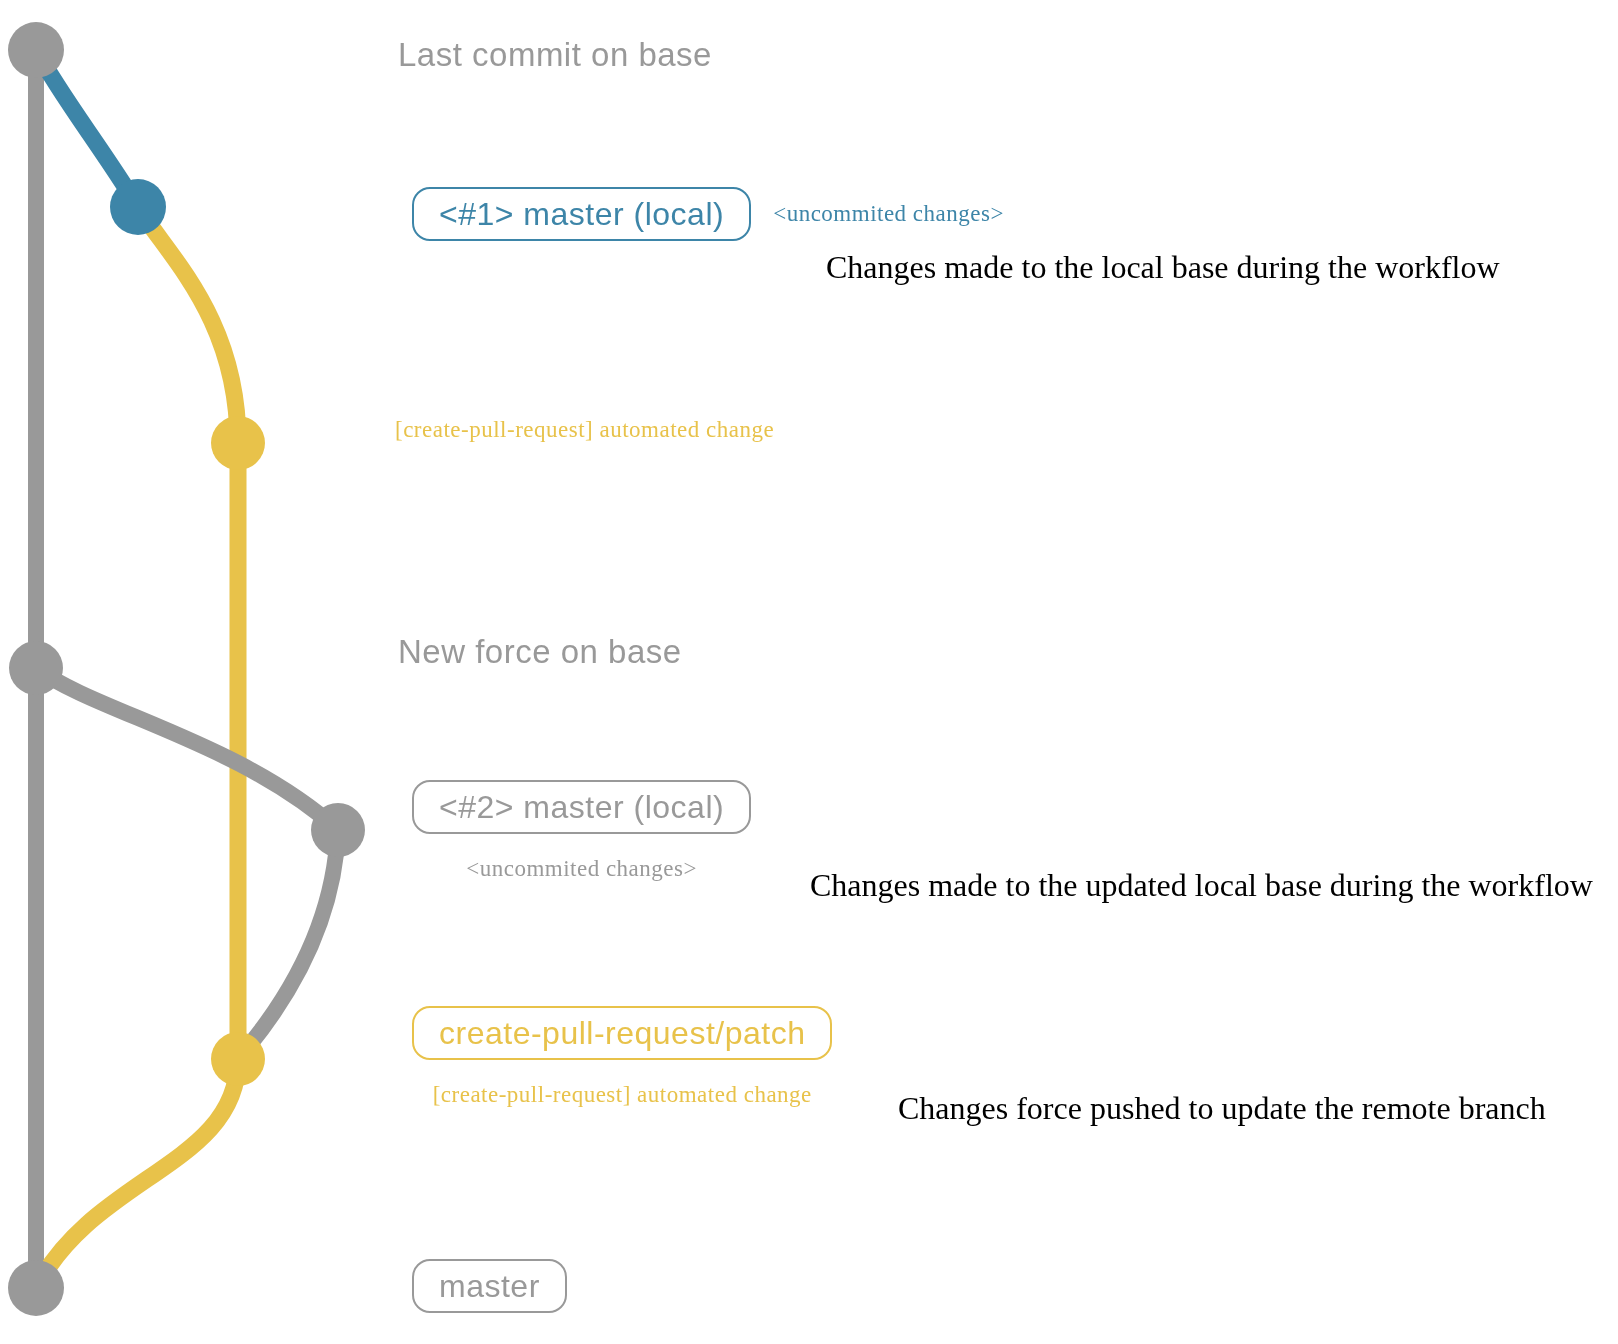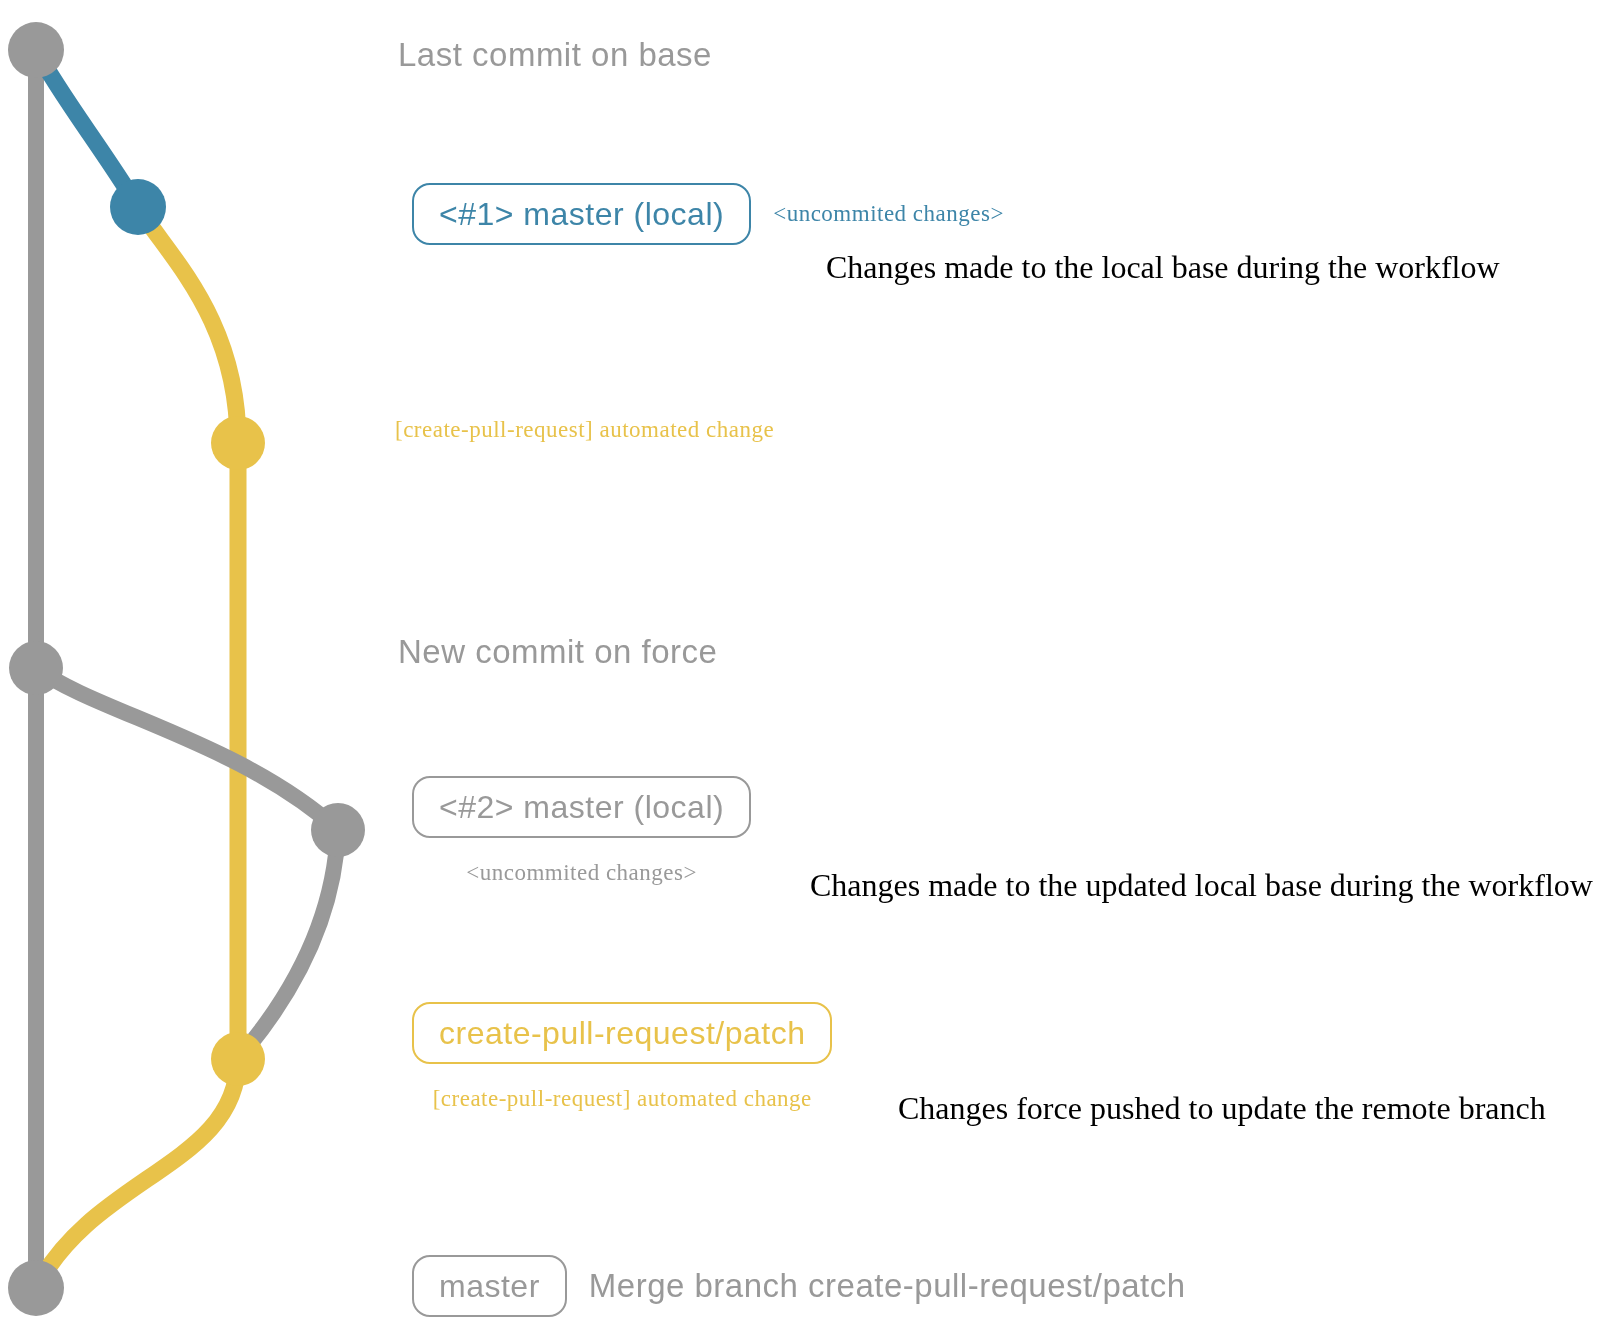--- a/index.html
+++ b/index.html
@@ -44,21 +44,21 @@
   .tag-gray   { color: #999999; }
   .serif-note {
     font-family: "Liberation Serif", serif;
     font-size: 32px;
     color: #000000;
   }
   .badge {
     display: inline-flex;
     align-items: center;
     justify-content: center;
-    height: 62px;
+    height: 54px;
     padding: 0 25px;
     border: 2.5px solid;
     border-radius: 18px;
     box-sizing: border-box;
     font-family: "Liberation Sans", sans-serif;
     font-size: 32px;
     letter-spacing: 0.5px;
     background: #ffffff;
   }
   .badge-blue   { border-color: #3d85a8; color: #3d85a8; }
@@ -99,32 +99,31 @@
   <div class="abs sans-gray" style="left:398px; top:55px;">Last commit on base</div>
 
   <div class="abs row-flex" style="left:412px; top:214px;">
     <span class="badge badge-blue">&lt;#1&gt; master (local)</span>
     <span class="tag tag-blue">&lt;uncommited changes&gt;</span>
   </div>
   <div class="abs serif-note" style="left:826px; top:267px;">Changes made to the local base during the workflow</div>
 
   <div class="abs tag tag-yellow" style="left:395px; top:430px;">[create-pull-request] automated change</div>
 
-  <div class="abs sans-gray" style="left:398px; top:652px;">New commit on force</div>
+  <div class="abs sans-gray" style="left:398px; top:652px;">New force on base</div>
 
   <div class="abs row-flex" style="left:412px; top:831px;flex-direction:column;">
     <span class="badge badge-gray">&lt;#2&gt; master (local)</span>
     <span class="tag tag-gray">&lt;uncommited changes&gt;</span>
   </div>
   <div class="abs serif-note" style="left:810px; top:885px;">Changes made to the updated local base during the workflow</div>
 
   <div class="abs row-flex" style="left:412px; top:1057px;flex-direction:column;">
     <span class="badge badge-yellow">create-pull-request/patch</span>
     <span class="tag tag-yellow">[create-pull-request] automated change</span>
   </div>
   <div class="abs serif-note" style="left:898px; top:1108px;">Changes force pushed to update the remote branch</div>
 
   <div class="abs row-flex" style="left:412px; top:1286px;">
     <span class="badge badge-gray">master</span>
-    <span class="sans-gray">Merge branch create-pull-request/patch</span>
   </div>
 
 </div>
 
 </body></html>

